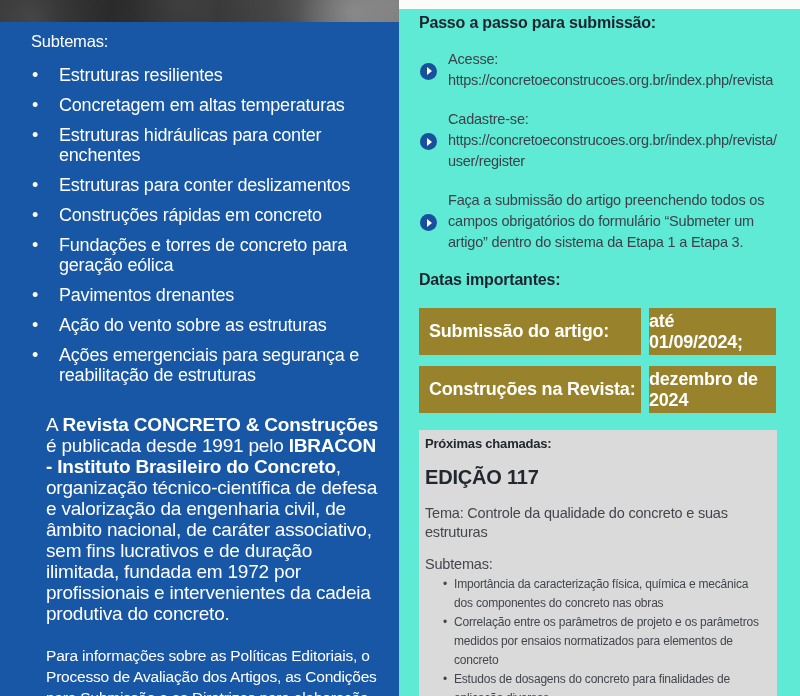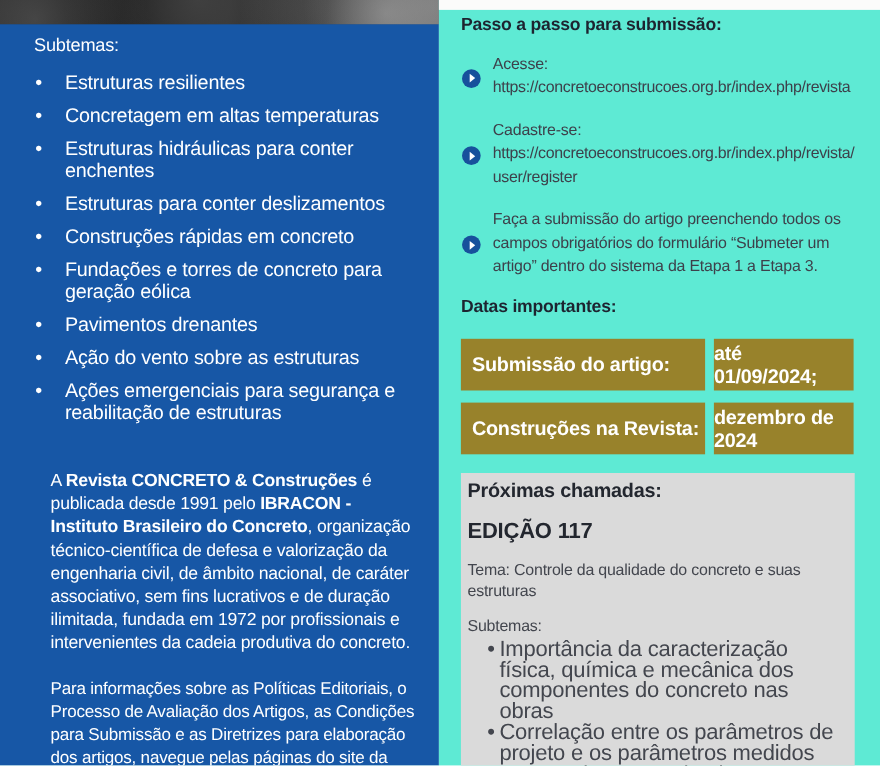--- a/index.html
+++ b/index.html
@@ -23,21 +23,21 @@
       linear-gradient(100deg,#262626 0%,#101010 28%,#2e2e2e 52%,#141414 74%,#3c3c3c 100%);
   }
   .left-content{position:absolute;left:0;top:22px;width:399px;padding:10px 18px 0 31px;box-sizing:border-box;}
   .subtemas-heading{font-size:16.5px;margin:0 0 14px 0;}
   .bullet-list{list-style:none;margin:0;padding:0 0 0 1px;}
   .bullet-list li{
     position:relative;padding-left:27px;margin-bottom:10px;
     font-size:18px;line-height:20px;
   }
   .bullet-list li::before{content:"•";position:absolute;left:0;top:0;}
-  .about{margin:42px 0 0 15px;font-size:16px;line-height:21px;}
+  .about{margin:29px 0 0 15px;font-size:19px;line-height:21px;}
   .info{margin:21px 0 0 15px;font-size:15.5px;line-height:21px;overflow-wrap:anywhere;}
   .about b{font-weight:700;}
   
   .right-panel{
     position:absolute;left:399px;top:0;width:401px;height:696px;
     background:#5eead4;color:#3d414b;
   }
   .top-strip{position:absolute;left:0;top:0;width:401px;height:9px;background:#fbfbfa;}
   .right-inner{position:absolute;left:0;top:9px;width:401px;padding:5px 23px 0 20px;box-sizing:border-box;}
   .section-heading{
@@ -65,27 +65,27 @@
     background:#98822b;color:#ffffff;height:47px;display:flex;align-items:center;
     font-size:18px;font-weight:700;box-sizing:border-box;
   }
   .gold-label{padding-left:10px;}
   .gold-value{justify-content:flex-end;padding-right:6px;}
   
   .gray-box{
     margin-top:17px;width:358px;box-sizing:border-box;background:#dadada;
     padding:6px 8px 30px 6px;color:#43464e;
   }
-  .gray-heading{font-size:18px;font-weight:700;color:#23272f;margin:0;}
+  .gray-heading{font-size:13px;font-weight:700;color:#23272f;margin:0;}
   .gray-edition{font-size:20px;font-weight:700;color:#23272f;margin-top:15px;}
   .gray-theme{font-size:14.5px;line-height:19px;margin:15px 0 0 0;}
   .gray-subtemas-heading{font-size:14.5px;margin-top:14px;}
   .gray-list{list-style:none;margin:3px 0 0 20px;padding:0;}
   .gray-list li{
-    position:relative;padding-left:9px;font-size:20px;line-height:19px;
+    position:relative;padding-left:9px;font-size:12px;line-height:19px;
   }
   .gray-list li::before{content:"•";position:absolute;left:-2px;top:0;}
 </style>
 </head>
 <body>
 
 <div class="screen">
 
   <div class="left-panel">
     <div class="photo-strip"></div>

